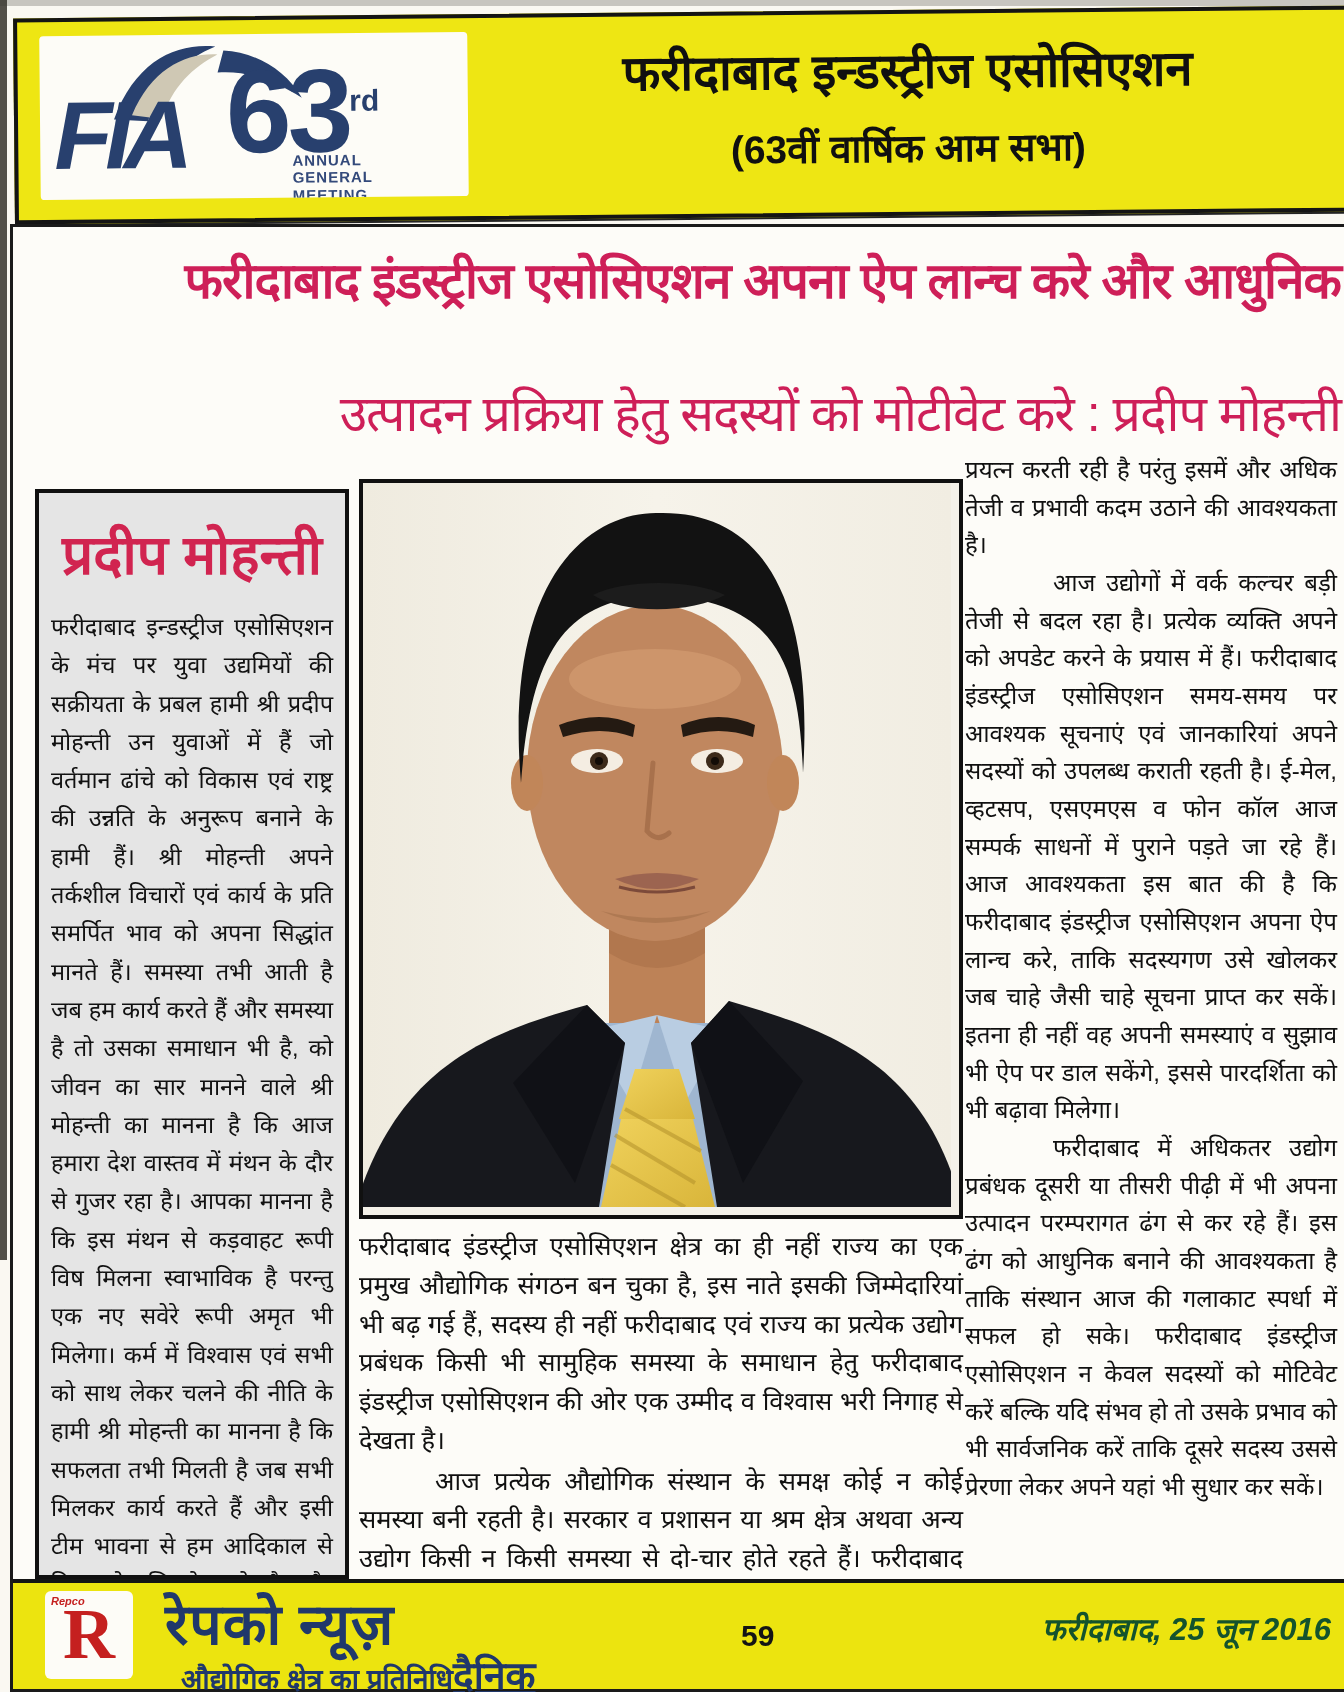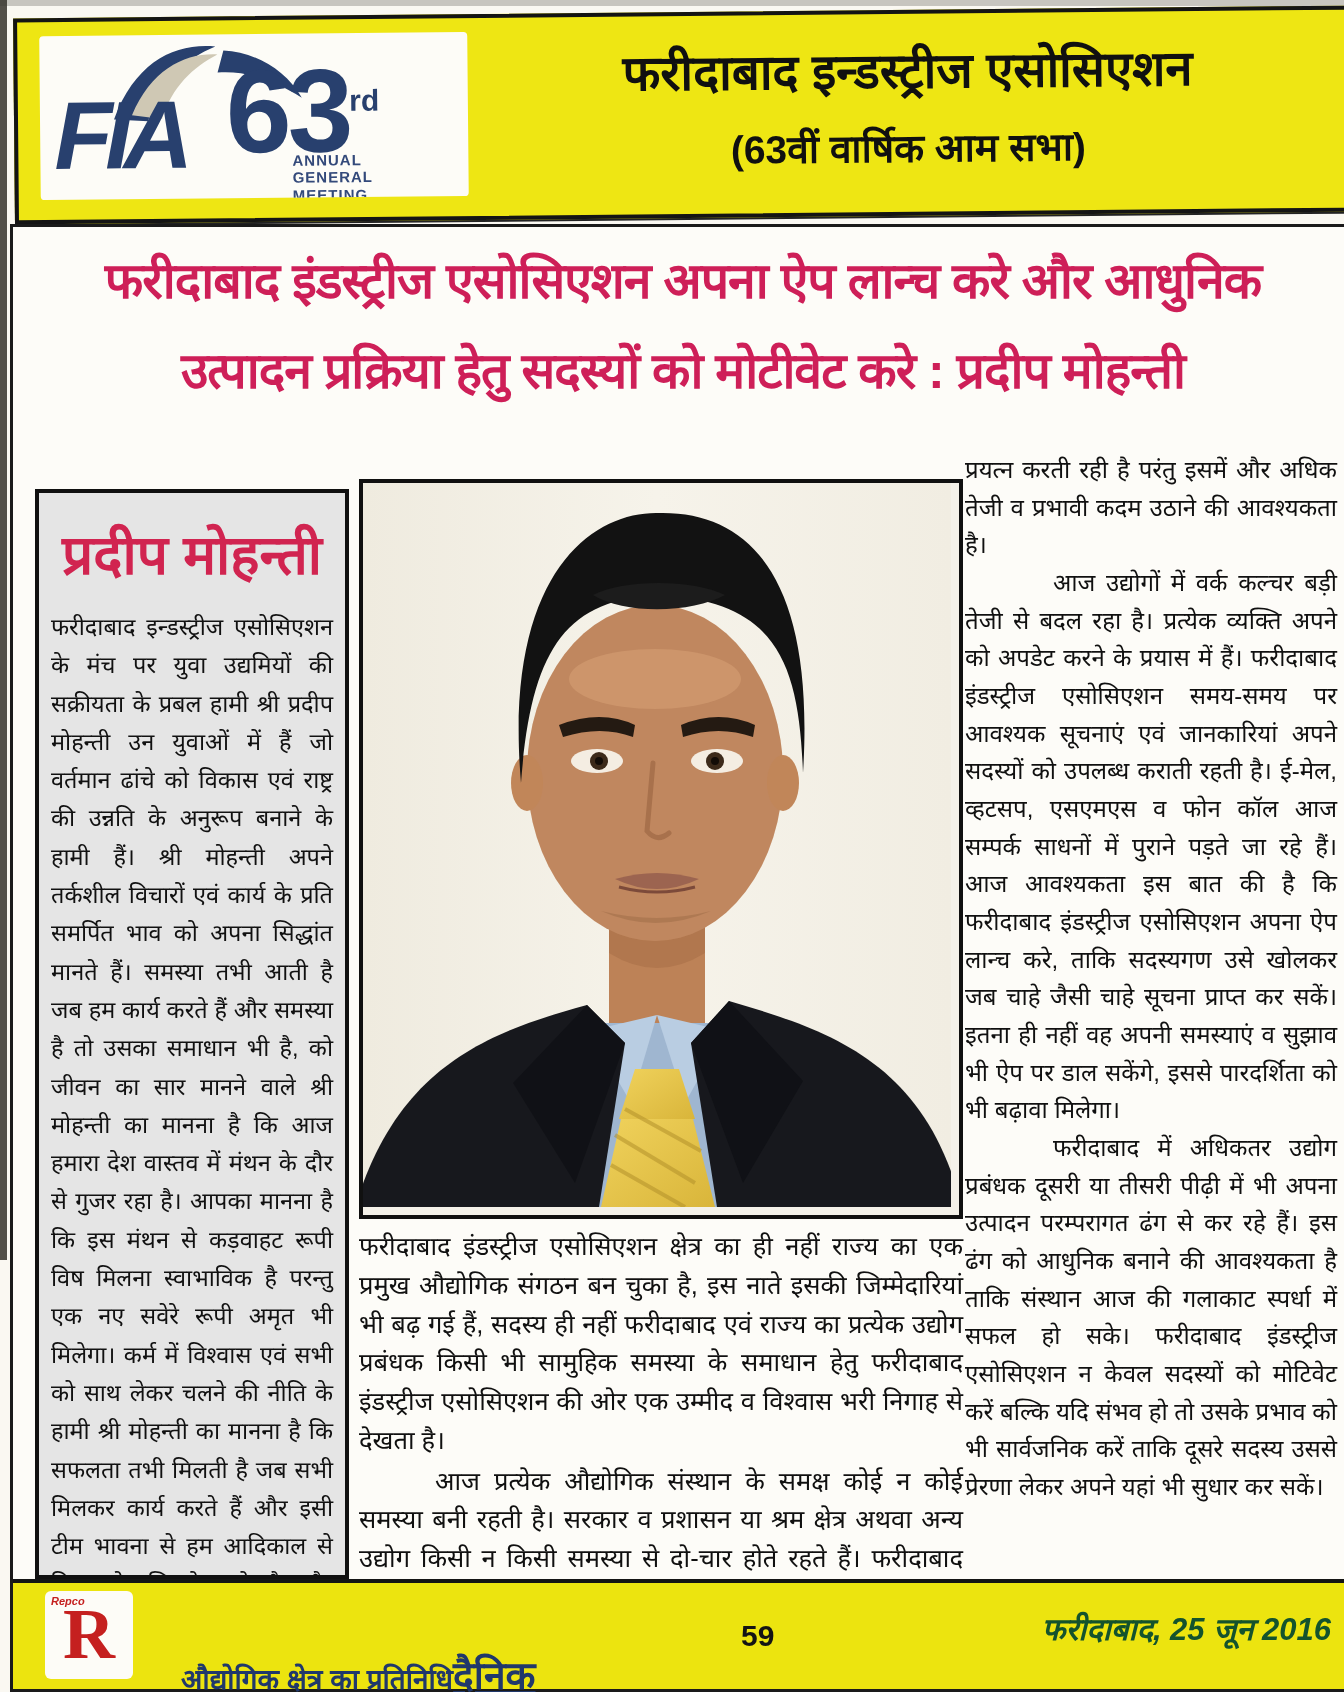--- a/index.html
+++ b/index.html
@@ -40,23 +40,23 @@
   .banner-title{margin-top:22px;font-size:49px;font-weight:800;color:#101010;}
   .banner-subtitle{margin-top:18px;font-size:39px;font-weight:800;color:#101010;}
 
   
   .frame{
     position:absolute;left:10px;right:8px;top:224px;bottom:0;
     border:3px solid #1a1a1a;background:#fdfcf8;
   }
 
   
-  .headline{position:absolute;left:12px;right:12px;top:18px;text-align:center;color:#ce1f58;}
+  .headline{position:absolute;left:12px;right:12px;top:18px;text-align:right;color:#ce1f58;}
   .headline .l1{font-size:50px;font-weight:800;letter-spacing:-1px;}
-  .headline .l2{font-size:50px;font-weight:700;margin-top:22px;letter-spacing:-1px;}
+  .headline .l2{font-size:50px;font-weight:400;margin-top:65px;letter-spacing:-1px;}
 
   
   .left-box{
     position:absolute;left:22px;top:262px;width:306px;height:1082px;
     border:4px solid #101010;background:#e5e5e5;overflow:hidden;
   }
   .left-heading{margin:22px 6px 8px;text-align:center;font-size:55px;font-weight:800;color:#d12450;}
   .left-body{
     margin:18px 12px 0;font-size:23.5px;line-height:1.63;text-align:justify;color:#111;
   }
@@ -218,20 +218,21 @@
       <p>प्रयत्न करती रही है परंतु इसमें और अधिक तेजी व प्रभावी कदम उठाने की आवश्यकता है।</p>
       <p class="indent">आज उद्योगों में वर्क कल्चर बड़ी तेजी से बदल रहा है। प्रत्येक व्यक्ति अपने को अपडेट करने के प्रयास में हैं। फरीदाबाद इंडस्ट्रीज एसोसिएशन समय-समय पर आवश्यक सूचनाएं एवं जानकारियां अपने सदस्यों को उपलब्ध कराती रहती है। ई-मेल, व्हटसप, एसएमएस व फोन कॉल आज सम्पर्क साधनों में पुराने पड़ते जा रहे हैं। आज आवश्यकता इस बात की है कि फरीदाबाद इंडस्ट्रीज एसोसिएशन अपना ऐप लान्च करे, ताकि सदस्यगण उसे खोलकर जब चाहे जैसी चाहे सूचना प्राप्त कर सकें। इतना ही नहीं वह अपनी समस्याएं व सुझाव भी ऐप पर डाल सकेंगे, इससे पारदर्शिता को भी बढ़ावा मिलेगा।</p>
       <p class="indent">फरीदाबाद में अधिकतर उद्योग प्रबंधक दूसरी या तीसरी पीढ़ी में भी अपना उत्पादन परम्परागत ढंग से कर रहे हैं। इस ढंग को आधुनिक बनाने की आवश्यकता है ताकि संस्थान आज की गलाकाट स्पर्धा में सफल हो सके। फरीदाबाद इंडस्ट्रीज एसोसिएशन न केवल सदस्यों को मोटिवेट करें बल्कि यदि संभव हो तो उसके प्रभाव को भी सार्वजनिक करें ताकि दूसरे सदस्य उससे प्रेरणा लेकर अपने यहां भी सुधार कर सकें।</p>
     </div>
 
     <div class="footer">
       <div class="repco-box">
         <span class="repco-small">Repco</span>
         <div class="repco-r">R</div>
       </div>
+      <div class="repco-title">रेपको न्यूज़</div>
       <div class="repco-sub">
         <span>औद्योगिक क्षेत्र का प्रतिनिधि</span><b>दैनिक</b>
       </div>
       <div class="page-number">59</div>
       <div class="dateline">फरीदाबाद, 25 जून 2016</div>
     </div>
 
   </div>
 </div>
 

